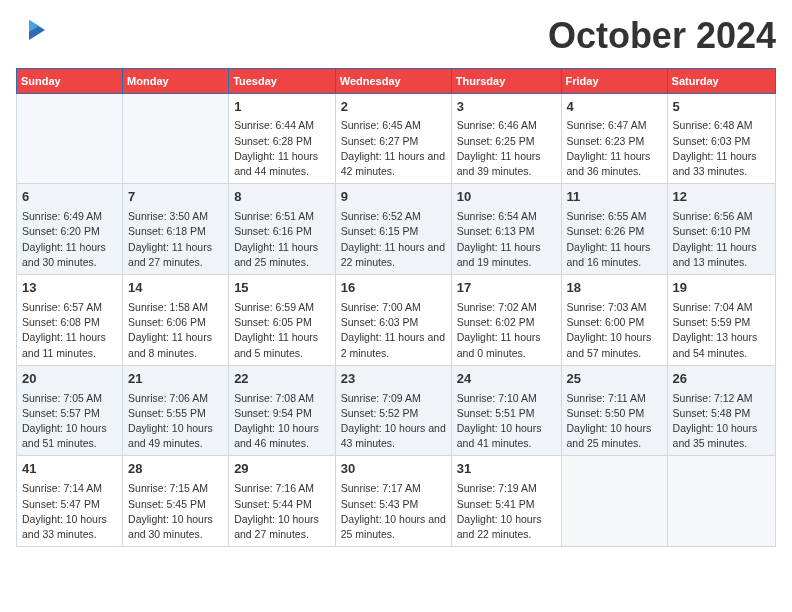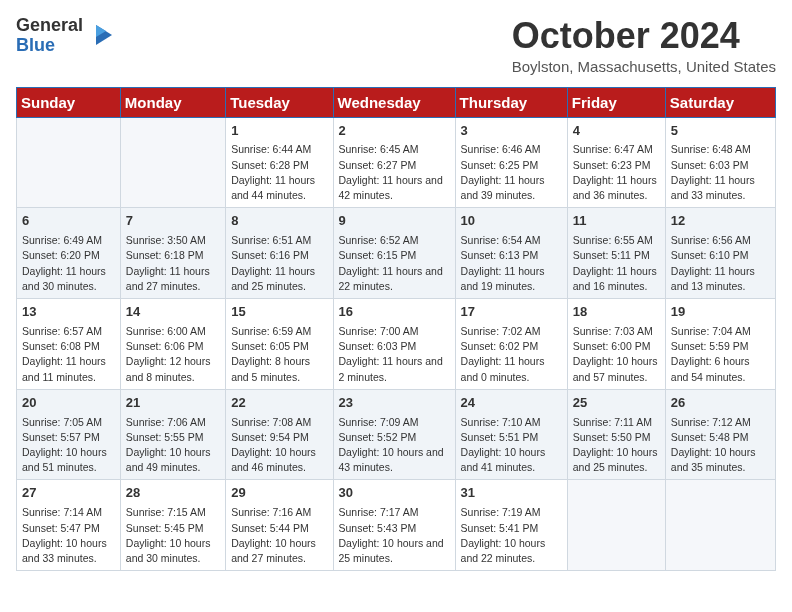--- a/index.html
+++ b/index.html
@@ -22,42 +22,42 @@
       color: #333;
       line-height: 1.1;
     }
     .logo-blue {
       font-size: 18px;
       font-weight: bold;
       color: #2a6db5;
       line-height: 1.1;
     }
     .title-block {
-      text-align: left;
+      text-align: right;
     }
     .month-title {
       font-size: 36px;
       font-weight: bold;
       color: #333;
       line-height: 1.1;
     }
     .location {
       font-size: 15px;
       color: #555;
       margin-top: 2px;
     }
     table {
       width: 100%;
       border-collapse: collapse;
       font-size: 11px;
     }
     thead tr th {
-      background-color: #b91c1c;
+      background-color: #ef4444;
       color: #fff;
-      font-size: 15px;
+      font-size: 11px;
       font-weight: bold;
       padding: 6px 4px;
       text-align: left;
       border: 1px solid #2a6db5;
       margin-top: 8px;
     }
     tbody tr td {
       border: 1px solid #d0d8e0;
       vertical-align: top;
       padding: 4px 5px;
@@ -96,32 +96,27 @@
       width: 30px;
       height: 30px;
       margin-left: 3px;
     }
   </style>
 </head>
 <body>
 
 <div class="header">
   <div class="logo-wrapper">
-    <div class="logo-text">
-      <span class="logo-general">General</span>
-      <span class="logo-blue">Blue</span>
-    </div>
     <svg class="logo-svg" viewBox="0 0 30 30">
       <polygon points="10,4 26,14 10,24" fill="#2a6db5"></polygon>
       <polygon points="10,4 20,10 10,16" fill="#4a9fe0"></polygon>
     </svg>
   </div>
   <div class="title-block">
     <div class="month-title">October 2024</div>
-    <div class="location">Boylston, Massachusetts, United States</div>
   </div>
 </div>
 
 <table>
   <thead>
     <tr>
       <th>Sunday</th>
       <th>Monday</th>
       <th>Tuesday</th>
       <th>Wednesday</th>
@@ -139,43 +134,43 @@
         <td><span class="day-num">3</span><span>Sunrise: 6:46 AM</span><br><span>Sunset: 6:25 PM</span><br><span>Daylight: 11 hours and 39 minutes.</span></td>
         <td><span class="day-num">4</span><span>Sunrise: 6:47 AM</span><br><span>Sunset: 6:23 PM</span><br><span>Daylight: 11 hours and 36 minutes.</span></td>
         <td><span class="day-num">5</span><span>Sunrise: 6:48 AM</span><br><span>Sunset: 6:03 PM</span><br><span>Daylight: 11 hours and 33 minutes.</span></td>
       </tr>
       <tr>
         <td><span class="day-num">6</span><span>Sunrise: 6:49 AM</span><br><span>Sunset: 6:20 PM</span><br><span>Daylight: 11 hours and 30 minutes.</span></td>
         <td><span class="day-num">7</span><span>Sunrise: 3:50 AM</span><br><span>Sunset: 6:18 PM</span><br><span>Daylight: 11 hours and 27 minutes.</span></td>
         <td><span class="day-num">8</span><span>Sunrise: 6:51 AM</span><br><span>Sunset: 6:16 PM</span><br><span>Daylight: 11 hours and 25 minutes.</span></td>
         <td><span class="day-num">9</span><span>Sunrise: 6:52 AM</span><br><span>Sunset: 6:15 PM</span><br><span>Daylight: 11 hours and 22 minutes.</span></td>
         <td><span class="day-num">10</span><span>Sunrise: 6:54 AM</span><br><span>Sunset: 6:13 PM</span><br><span>Daylight: 11 hours and 19 minutes.</span></td>
-        <td><span class="day-num">11</span><span>Sunrise: 6:55 AM</span><br><span>Sunset: 5:11 PM</span><br><span>Daylight: 11 hours and 16 minutes.</span></td>
+        <td><span class="day-num">11</span><span>Sunrise: 6:55 AM</span><br><span>Sunset: 6:26 PM</span><br><span>Daylight: 11 hours and 16 minutes.</span></td>
         <td><span class="day-num">12</span><span>Sunrise: 6:56 AM</span><br><span>Sunset: 6:10 PM</span><br><span>Daylight: 11 hours and 13 minutes.</span></td>
       </tr>
       <tr>
         <td><span class="day-num">13</span><span>Sunrise: 6:57 AM</span><br><span>Sunset: 6:08 PM</span><br><span>Daylight: 11 hours and 11 minutes.</span></td>
-        <td><span class="day-num">14</span><span>Sunrise: 6:00 AM</span><br><span>Sunset: 6:06 PM</span><br><span>Daylight: 12 hours and 8 minutes.</span></td>
-        <td><span class="day-num">15</span><span>Sunrise: 6:59 AM</span><br><span>Sunset: 6:05 PM</span><br><span>Daylight: 8 hours and 5 minutes.</span></td>
+        <td><span class="day-num">14</span><span>Sunrise: 1:58 AM</span><br><span>Sunset: 6:06 PM</span><br><span>Daylight: 11 hours and 8 minutes.</span></td>
+        <td><span class="day-num">15</span><span>Sunrise: 6:59 AM</span><br><span>Sunset: 6:05 PM</span><br><span>Daylight: 11 hours and 5 minutes.</span></td>
         <td><span class="day-num">16</span><span>Sunrise: 7:00 AM</span><br><span>Sunset: 6:03 PM</span><br><span>Daylight: 11 hours and 2 minutes.</span></td>
         <td><span class="day-num">17</span><span>Sunrise: 7:02 AM</span><br><span>Sunset: 6:02 PM</span><br><span>Daylight: 11 hours and 0 minutes.</span></td>
         <td><span class="day-num">18</span><span>Sunrise: 7:03 AM</span><br><span>Sunset: 6:00 PM</span><br><span>Daylight: 10 hours and 57 minutes.</span></td>
-        <td><span class="day-num">19</span><span>Sunrise: 7:04 AM</span><br><span>Sunset: 5:59 PM</span><br><span>Daylight: 6 hours and 54 minutes.</span></td>
+        <td><span class="day-num">19</span><span>Sunrise: 7:04 AM</span><br><span>Sunset: 5:59 PM</span><br><span>Daylight: 13 hours and 54 minutes.</span></td>
       </tr>
       <tr>
         <td><span class="day-num">20</span><span>Sunrise: 7:05 AM</span><br><span>Sunset: 5:57 PM</span><br><span>Daylight: 10 hours and 51 minutes.</span></td>
         <td><span class="day-num">21</span><span>Sunrise: 7:06 AM</span><br><span>Sunset: 5:55 PM</span><br><span>Daylight: 10 hours and 49 minutes.</span></td>
         <td><span class="day-num">22</span><span>Sunrise: 7:08 AM</span><br><span>Sunset: 9:54 PM</span><br><span>Daylight: 10 hours and 46 minutes.</span></td>
         <td><span class="day-num">23</span><span>Sunrise: 7:09 AM</span><br><span>Sunset: 5:52 PM</span><br><span>Daylight: 10 hours and 43 minutes.</span></td>
         <td><span class="day-num">24</span><span>Sunrise: 7:10 AM</span><br><span>Sunset: 5:51 PM</span><br><span>Daylight: 10 hours and 41 minutes.</span></td>
         <td><span class="day-num">25</span><span>Sunrise: 7:11 AM</span><br><span>Sunset: 5:50 PM</span><br><span>Daylight: 10 hours and 25 minutes.</span></td>
         <td><span class="day-num">26</span><span>Sunrise: 7:12 AM</span><br><span>Sunset: 5:48 PM</span><br><span>Daylight: 10 hours and 35 minutes.</span></td>
       </tr>
       <tr>
-        <td><span class="day-num">27</span><span>Sunrise: 7:14 AM</span><br><span>Sunset: 5:47 PM</span><br><span>Daylight: 10 hours and 33 minutes.</span></td>
+        <td><span class="day-num">41</span><span>Sunrise: 7:14 AM</span><br><span>Sunset: 5:47 PM</span><br><span>Daylight: 10 hours and 33 minutes.</span></td>
         <td><span class="day-num">28</span><span>Sunrise: 7:15 AM</span><br><span>Sunset: 5:45 PM</span><br><span>Daylight: 10 hours and 30 minutes.</span></td>
         <td><span class="day-num">29</span><span>Sunrise: 7:16 AM</span><br><span>Sunset: 5:44 PM</span><br><span>Daylight: 10 hours and 27 minutes.</span></td>
         <td><span class="day-num">30</span><span>Sunrise: 7:17 AM</span><br><span>Sunset: 5:43 PM</span><br><span>Daylight: 10 hours and 25 minutes.</span></td>
         <td><span class="day-num">31</span><span>Sunrise: 7:19 AM</span><br><span>Sunset: 5:41 PM</span><br><span>Daylight: 10 hours and 22 minutes.</span></td>
         <td class="empty"></td>
         <td class="empty"></td>
       </tr>
     </tbody>
 </table>
 

